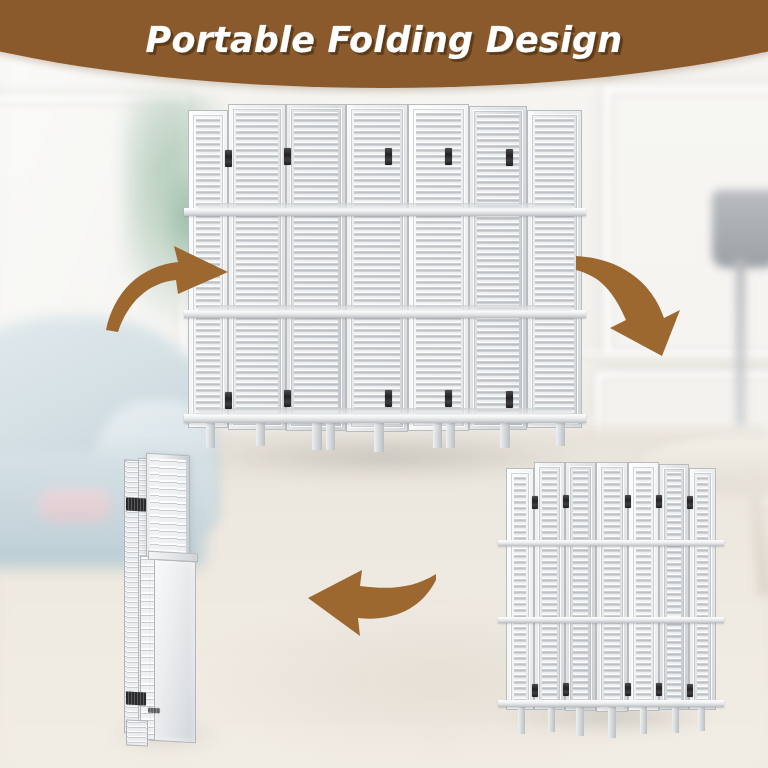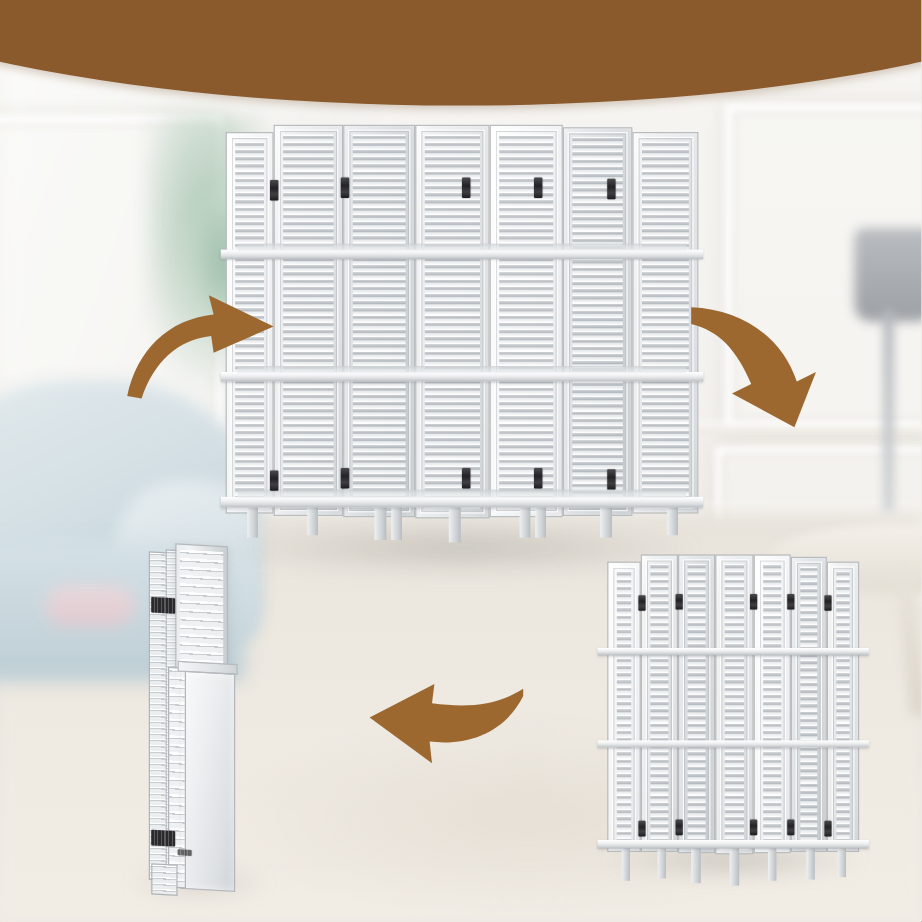--- a/index.html
+++ b/index.html
@@ -319,14 +319,15 @@
     </svg>
   </div>
 
   <div class="arrow" style="left:302px;top:560px;">
     <svg width="136" height="92" viewBox="0 0 136 92" aria-hidden="true">
       <path d="M134 20 C120 48 92 62 56 58 L58 76 L6 38 L60 10 L58 26 C88 30 112 28 134 14 Z" fill="#9d6830"></path>
     </svg>
   </div>
 
   <div class="banner"></div>
+  <div class="banner-title">Portable Folding Design</div>
 
 </div>
 
 </body></html>

